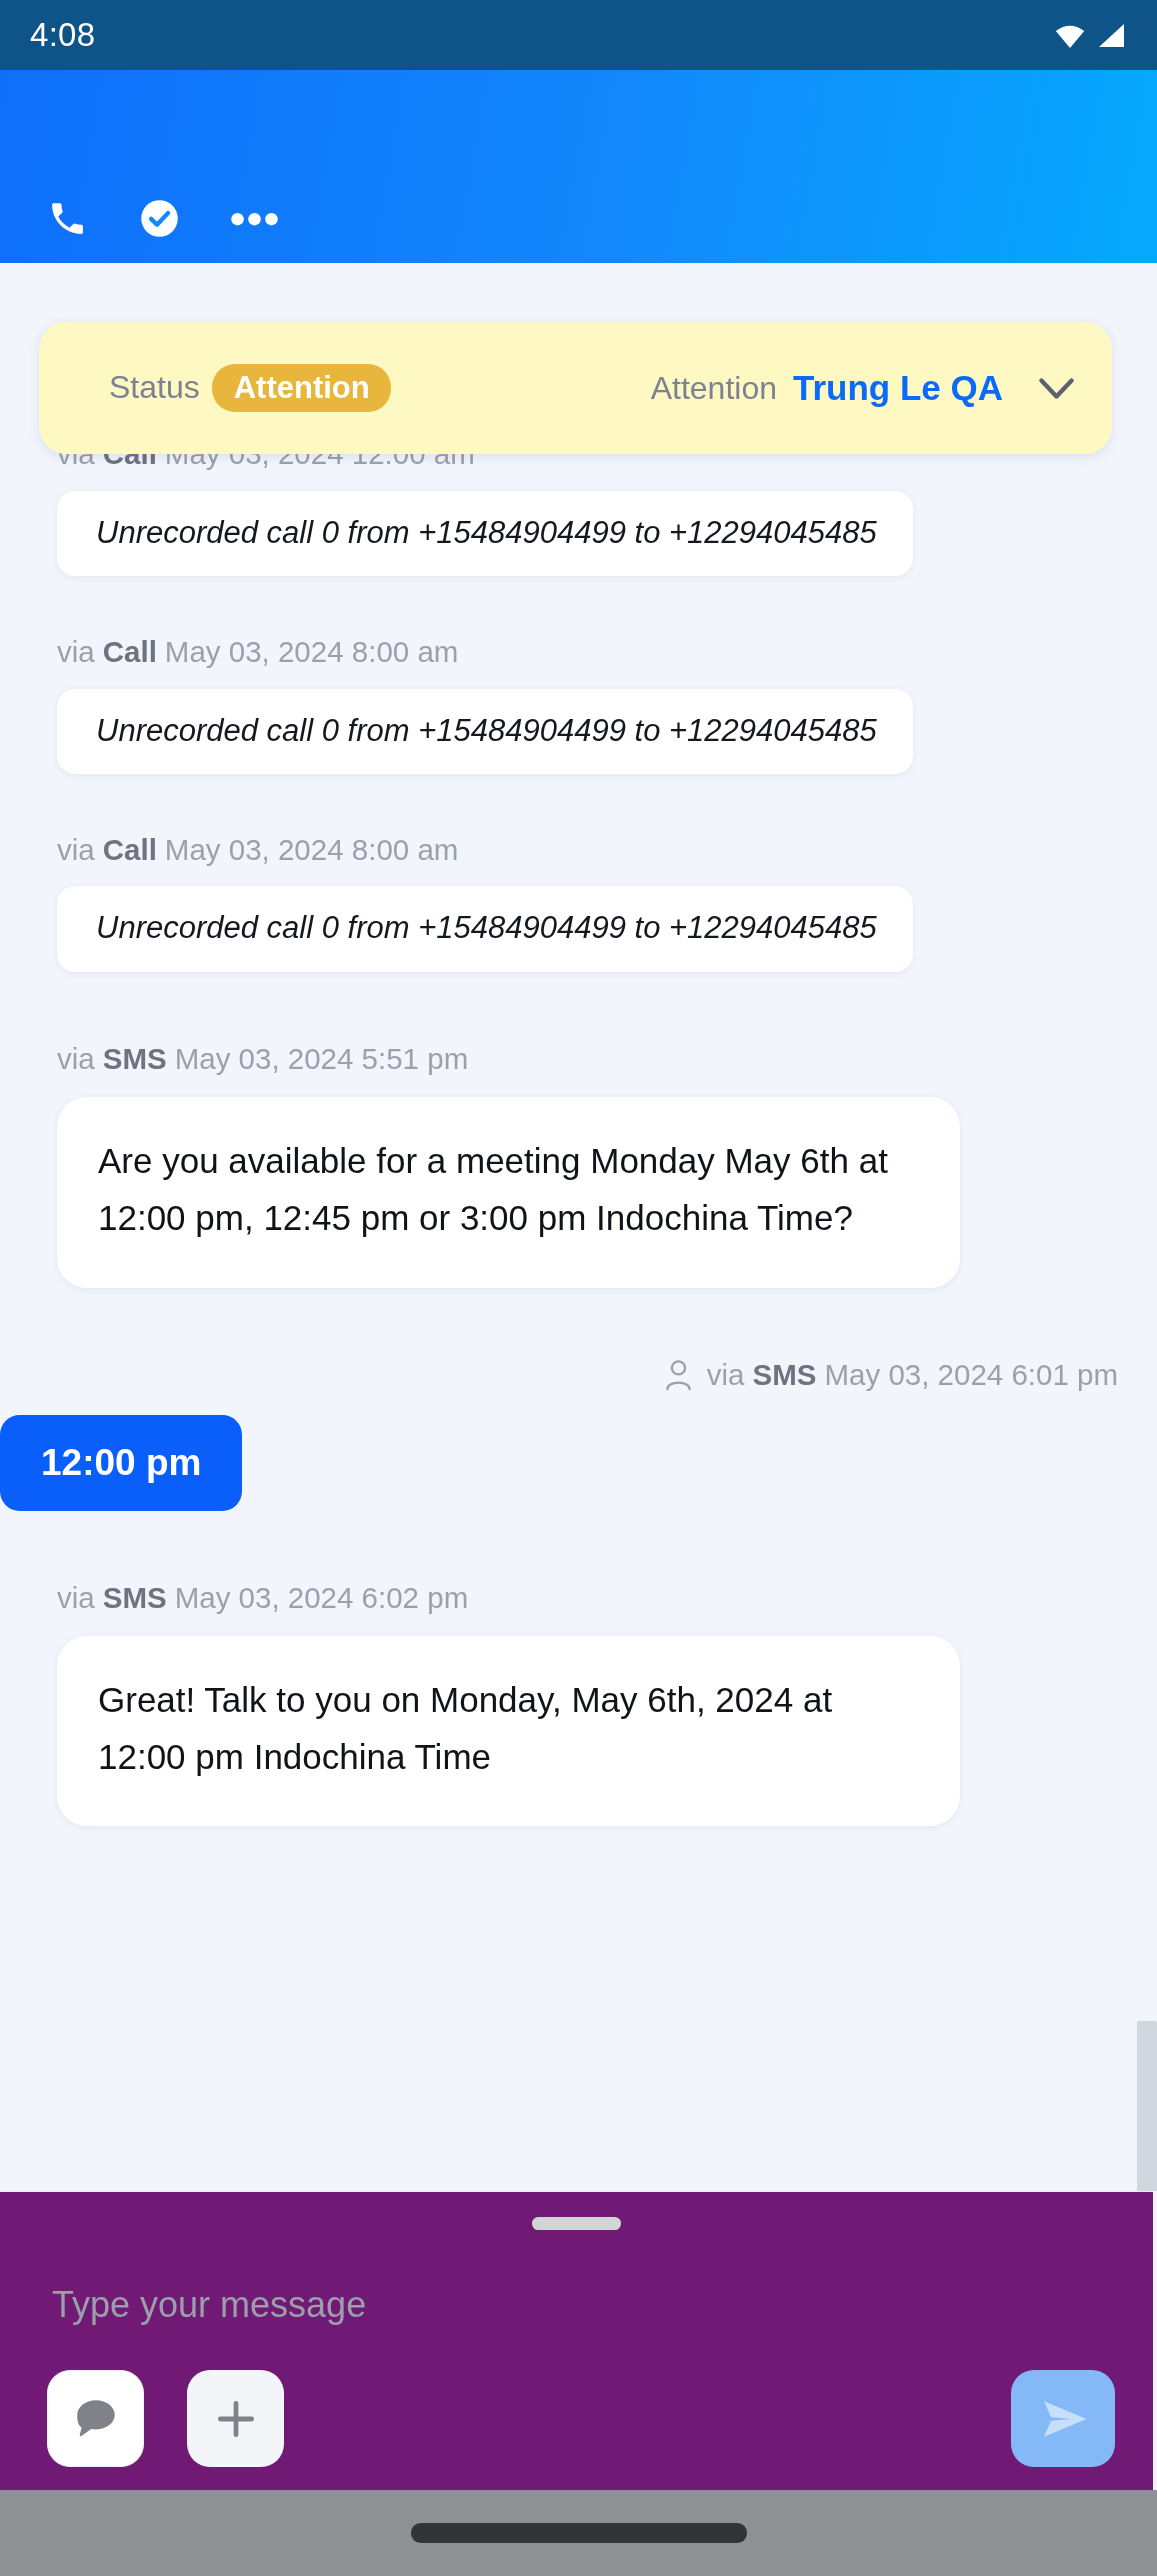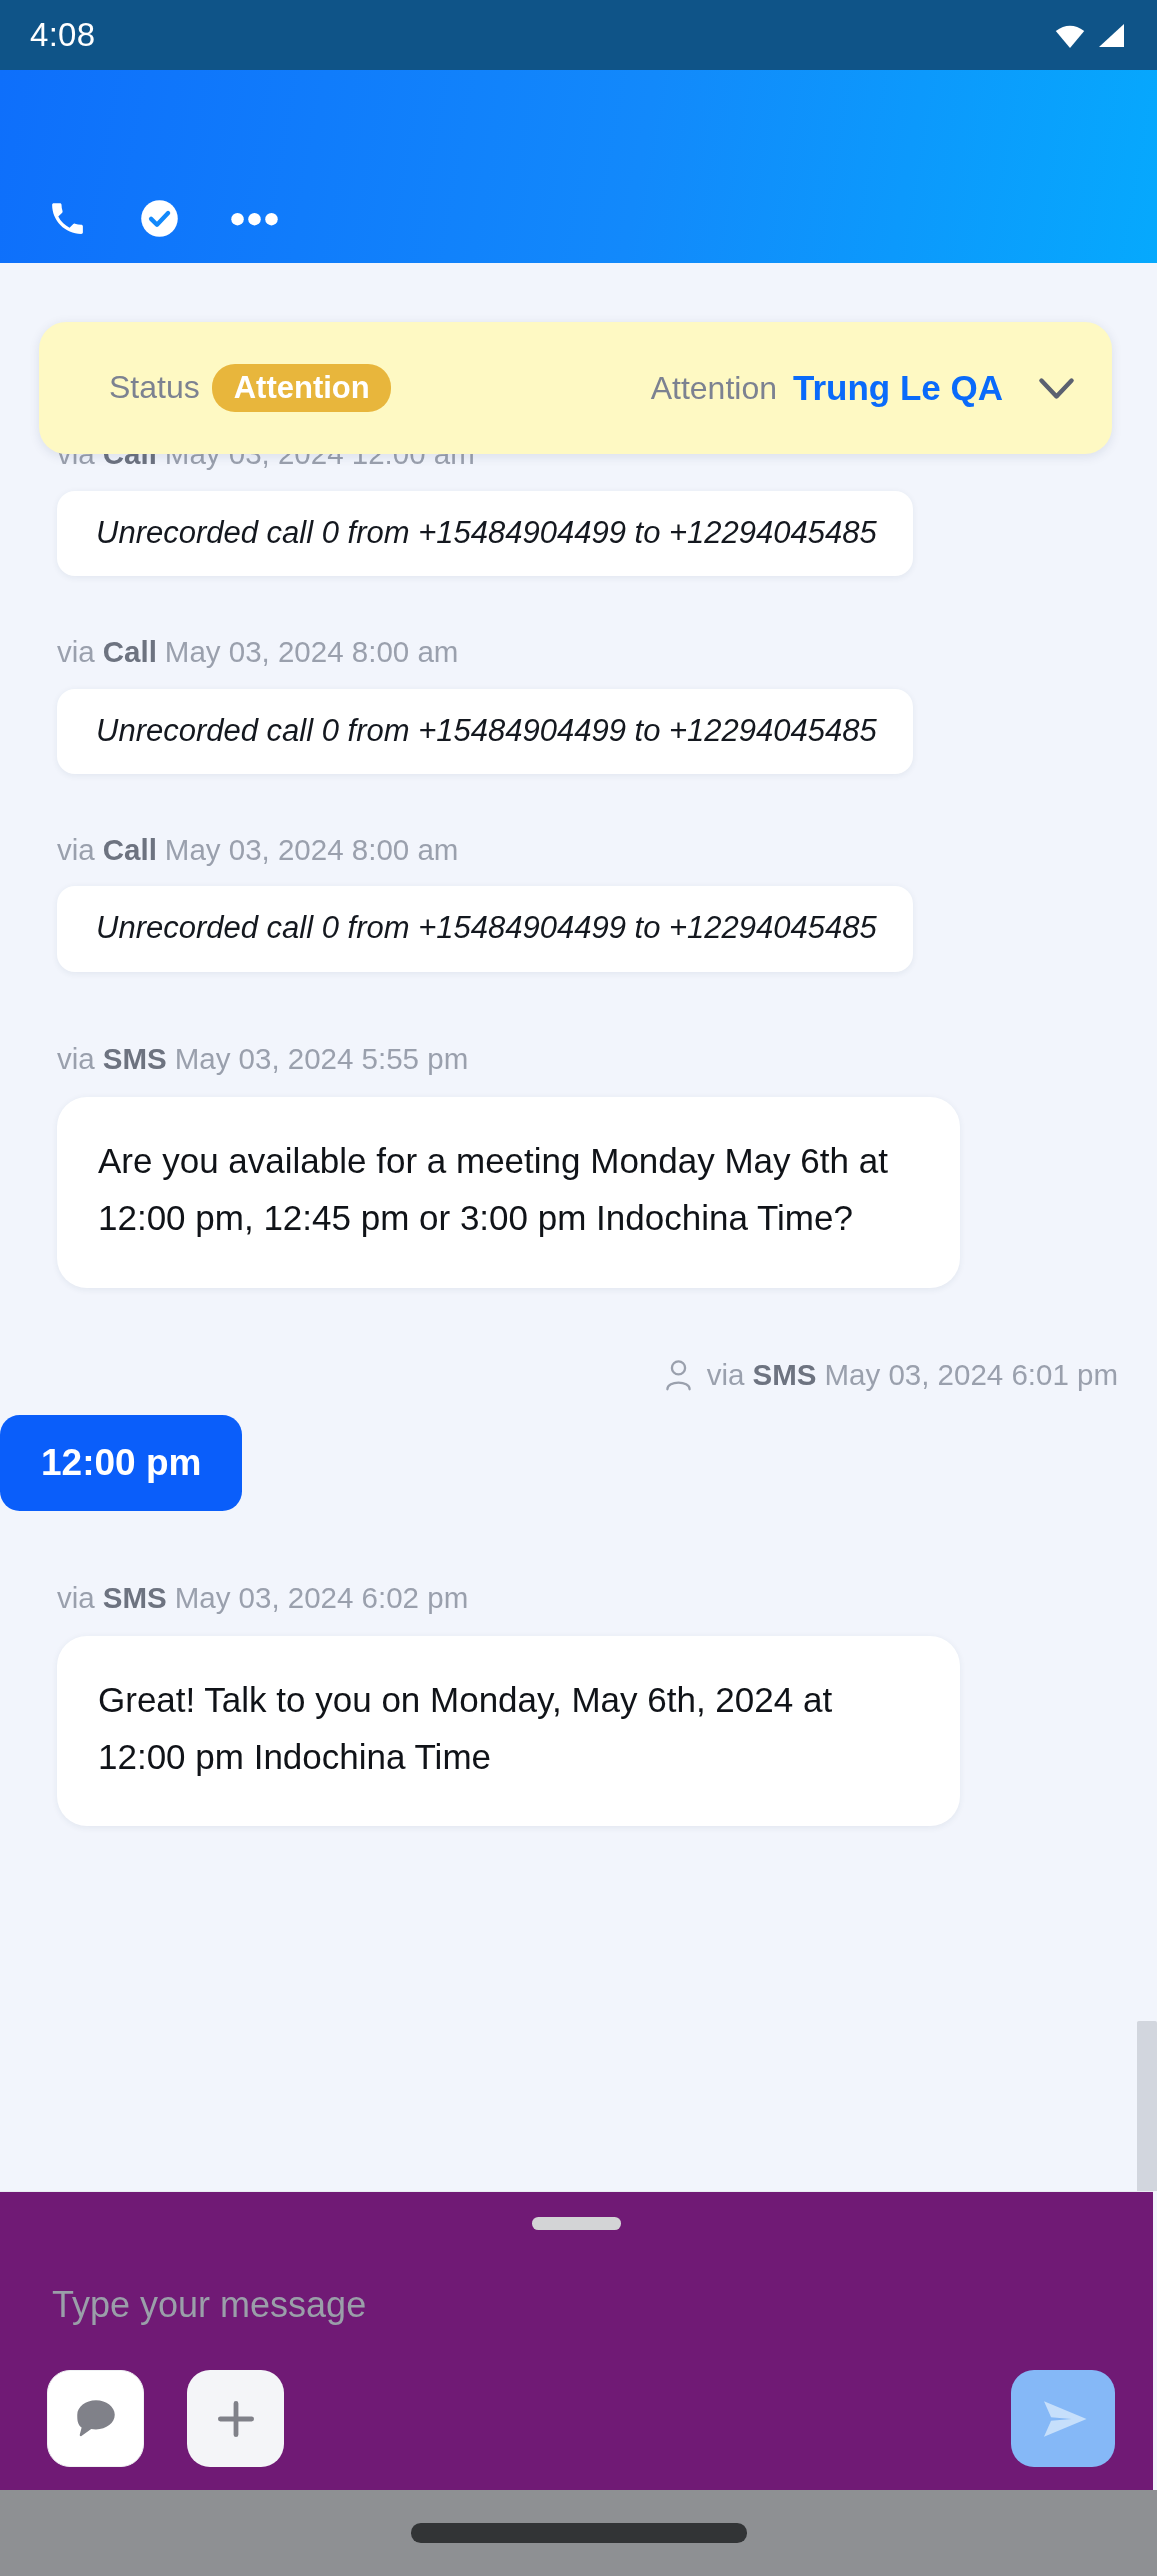--- a/index.html
+++ b/index.html
@@ -285,21 +285,21 @@
     </div>
 
     <div class="grp-gap big"></div>
 
     <div class="msg-group">
       <div class="meta">
         <span>via</span>
         <span class="sp"></span>
         <b>SMS</b>
         <span class="sp"></span>
-        <span>May 03, 2024 5:55 pm</span>
+        <span>May 03, 2024 5:51 pm</span>
       </div>
       <div class="bubble sms" style="max-width:903px">
         <div class="txt">Are you available for a meeting Monday May 6th at 12:00 pm, 12:45 pm or 3:00 pm Indochina Time?</div>
       </div>
     </div>
 
     <div class="grp-gap big"></div>
 
     <div class="out-group">
       <div class="out-meta">

